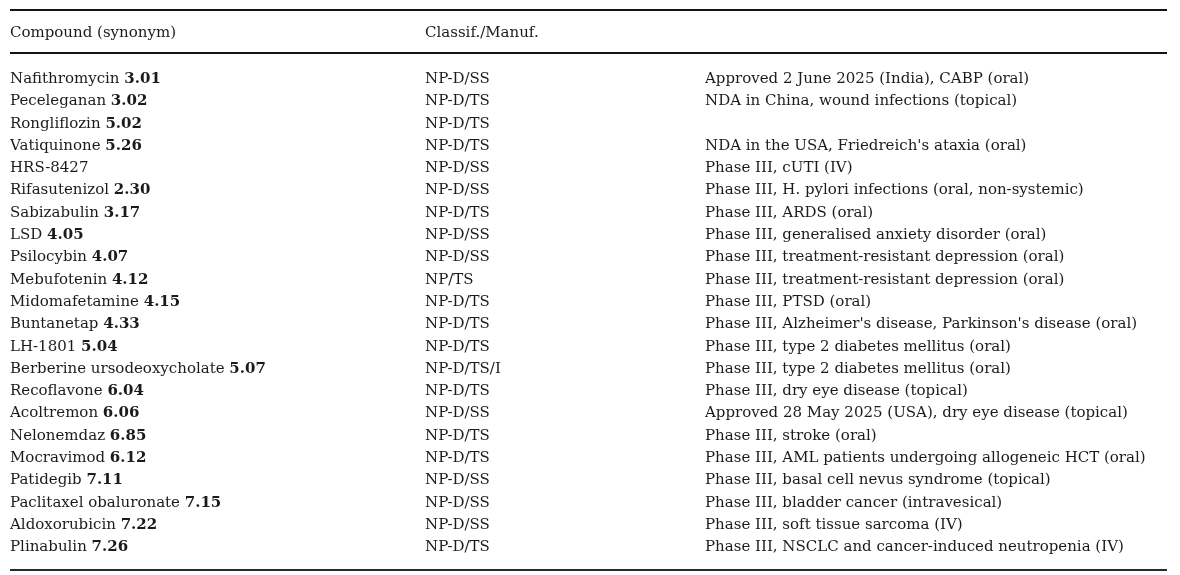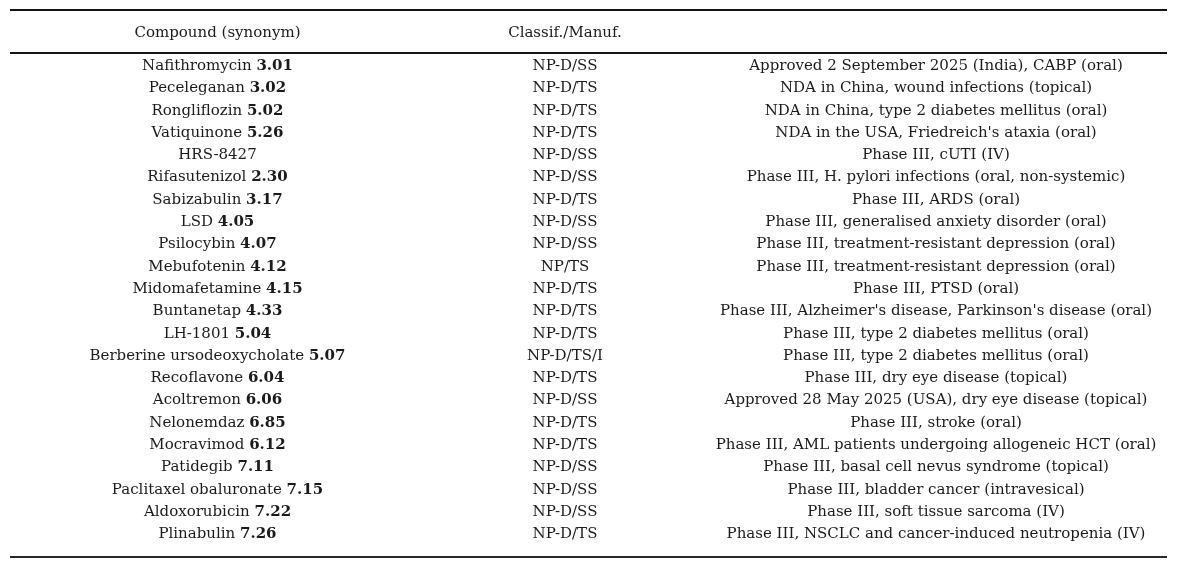--- a/index.html
+++ b/index.html
@@ -14,37 +14,37 @@
     background: #ffffff;
     font-family: "DejaVu Serif", "Liberation Serif", serif;
     color: #1b1b1b;
     overflow: hidden;
   }
   .table-wrap {
     position: absolute;
     left: 10px;
     top: 0;
     width: 1157px;
-    text-align: center;
   }
   .rule {
     background: #141414;
     width: 100%;
   }
   .rule.top    { height: 2px; margin-top: 9px; }
   .rule.mid    { height: 2px; }
   .rule.bottom { height: 1.5px; background: #2a2a2a; }
   .header-row {
     display: grid;
     grid-template-columns: 415px 280px 1fr;
     height: 41px;
     align-items: center;
     font-size: 15px;
   }
   .body-rows {
+    padding-top: 13px;
     padding-bottom: 11.5px;
   }
   .row {
     display: grid;
     grid-template-columns: 415px 280px 1fr;
     line-height: 22.3px;
     font-size: 15px;
     white-space: nowrap;
   }
   .cell { overflow: hidden; }
@@ -59,31 +59,30 @@
     <div class="rule top"></div>
     <div class="header-row">
       <div class="cell">Compound (synonym)</div>
       <div class="cell">Classif./Manuf.</div>
     </div>
     <div class="rule mid"></div>
     <div class="body-rows">
         <div class="row">
           <div class="cell"><span>Nafithromycin</span> <span class="code">3.01</span></div>
           <div class="cell">NP-D/SS</div>
-          <div class="cell"><span>Approved 2 September 2025 (India), CABP (oral)</span></div>
+          <div class="cell"><span>Approved 2 June 2025 (India), CABP (oral)</span></div>
         </div>
         <div class="row">
           <div class="cell"><span>Peceleganan</span> <span class="code">3.02</span></div>
           <div class="cell">NP-D/TS</div>
           <div class="cell"><span>NDA in China, wound infections (topical)</span></div>
         </div>
         <div class="row">
           <div class="cell"><span>Rongliflozin</span> <span class="code">5.02</span></div>
           <div class="cell">NP-D/TS</div>
-          <div class="cell"><span>NDA in China, type 2 diabetes mellitus (oral)</span></div>
         </div>
         <div class="row">
           <div class="cell"><span>Vatiquinone</span> <span class="code">5.26</span></div>
           <div class="cell">NP-D/TS</div>
           <div class="cell"><span>NDA in the USA, Friedreich's ataxia (oral)</span></div>
         </div>
         <div class="row">
           <div class="cell"><span>HRS-8427</span></div>
           <div class="cell">NP-D/SS</div>
           <div class="cell"><span>Phase III, cUTI (IV)</span></div>

